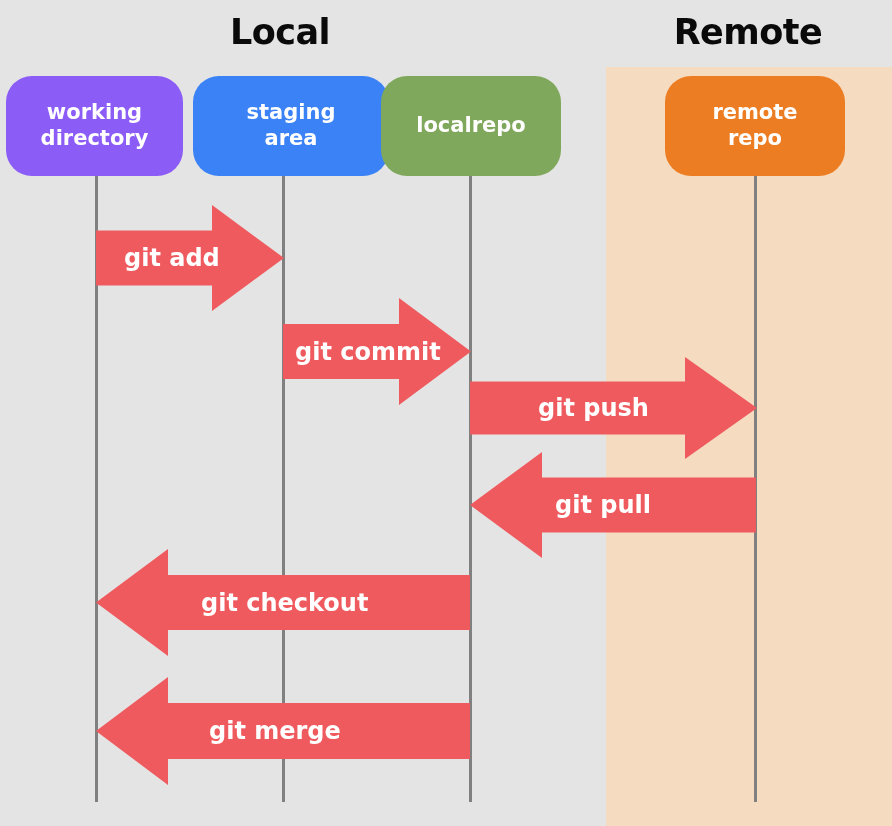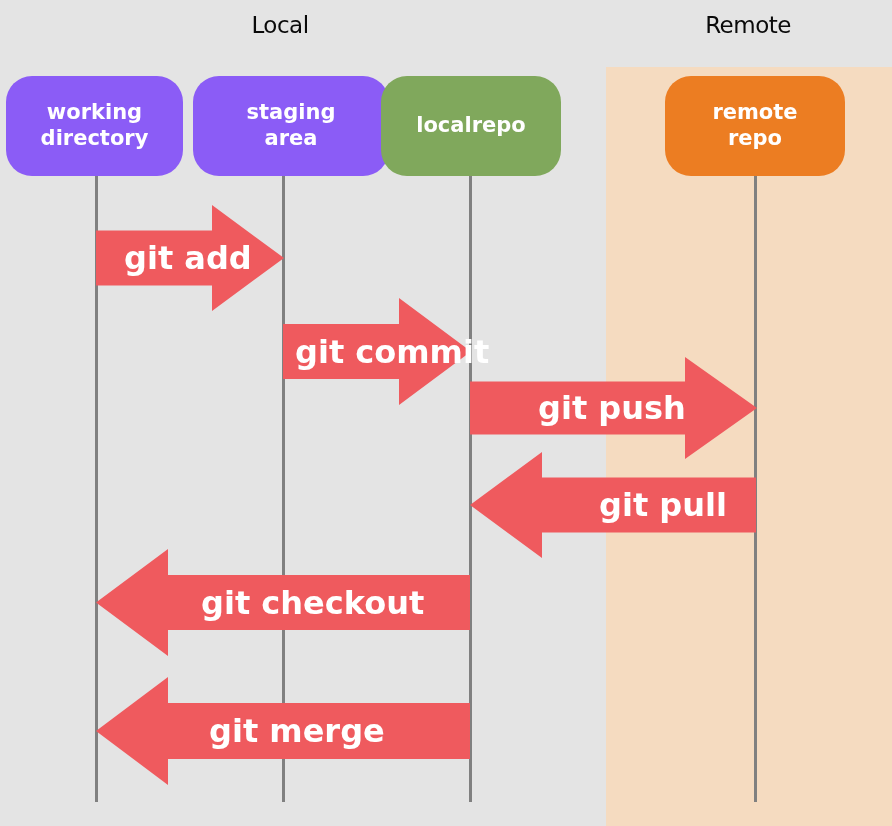--- a/index.html
+++ b/index.html
@@ -21,22 +21,22 @@
     position: absolute;
     left: 606px;
     top: 67px;
     width: 286px;
     height: 759px;
     background: #f5dbc0;
   }
   .section-title {
     position: absolute;
     font-family: "DejaVu Sans", sans-serif;
-    font-weight: normal;
-    font-size: 23px;
+    font-weight: bold;
+    font-size: 35px;
     color: #0a0a0a;
     text-align: center;
     letter-spacing: -0.5px;
     white-space: nowrap;
   }
   #title-local  { left: 180px; top: 12px; width: 200px; }
   #title-remote { left: 648px; top: 12px; width: 200px; }
 
   .node-box {
     position: absolute;
@@ -67,21 +67,21 @@
     position: absolute;
     top: 0;
     left: 0;
     width: 100%;
     height: 100%;
     display: flex;
     align-items: center;
     color: #ffffff;
     font-family: "DejaVu Sans", sans-serif;
     font-weight: bold;
-    font-size: 32px;
+    font-size: 24px;
     white-space: nowrap;
     pointer-events: none;
   }
   .arrow-label.right { justify-content: flex-start; }
   .arrow-label.left  { justify-content: flex-start; }
 </style>
 </head>
 <body>
 
 <div id="diagram">
@@ -94,21 +94,21 @@
   <div id="lifelines-layer">
       <div class="lifeline" style="left: 95px; top: 176px; height: 626px; background: rgb(128, 128, 128);"></div>
       <div class="lifeline" style="left: 282px; top: 176px; height: 626px; background: rgb(128, 128, 128);"></div>
       <div class="lifeline" style="left: 469px; top: 176px; height: 626px; background: rgb(128, 128, 128);"></div>
       <div class="lifeline" style="left: 754px; top: 176px; height: 626px; background: rgb(128, 128, 128);"></div>
     </div>
   <div id="nodes-layer">
       <div class="node-box" style="left: 6px; top: 76px; width: 177px; height: 100px; background: #8b5cf6;">
         <span>working<br>directory</span>
       </div>
-      <div class="node-box" style="left: 193px; top: 76px; width: 196px; height: 100px; background: #8b5cf6;">
+      <div class="node-box" style="left: 193px; top: 76px; width: 196px; height: 100px; background: #3b82f6;">
         <span>staging<br>area</span>
       </div>
       <div class="node-box" style="left: 381px; top: 76px; width: 180px; height: 100px; background: rgb(128, 168, 92);">
         <span>localrepo</span>
       </div>
       <div class="node-box" style="left: 665px; top: 76px; width: 180px; height: 100px; background: rgb(236, 125, 34);">
         <span>remote<br>repo</span>
       </div>
     </div>
   <div id="arrows-layer">
@@ -127,21 +127,21 @@
       <div class="arrow" style="left: 470px; top: 357px; width: 287px; height: 102px;">
         <svg width="287" height="102" viewBox="0 0 287 102">
           <polygon points="0,24.5 215,24.5 215,0 287,51 215,102 215,77.5 0,77.5" fill="#ef5a5e"></polygon>
         </svg>
         <div class="arrow-label right" style="padding-left: 68px; color: rgb(255, 255, 255);">git push</div>
       </div>
       <div class="arrow" style="left: 470px; top: 452px; width: 286px; height: 106px;">
         <svg width="286" height="106" viewBox="0 0 286 106">
           <polygon points="286,25.5 72,25.5 72,0 0,53 72,106 72,80.5 286,80.5" fill="#ef5a5e"></polygon>
         </svg>
-        <div class="arrow-label left" style="padding-left: 85px; color: rgb(255, 255, 255); margin-left: 44px;">git pull</div>
+        <div class="arrow-label left" style="padding-left: 85px; color: rgb(255, 255, 255);">git pull</div>
       </div>
       <div class="arrow" style="left: 96px; top: 549px; width: 328px; height: 107px;">
         <svg width="374" height="107" viewBox="0 0 374 107">
           <polygon points="374,26 72,26 72,0 0,53.5 72,107 72,81 374,81" fill="#ef5a5e"></polygon>
         </svg>
         <div class="arrow-label left" style="padding-left: 105px; color: rgb(255, 255, 255);">git checkout</div>
       </div>
       <div class="arrow" style="left: 96px; top: 677px; width: 326px; height: 108px;">
         <svg width="374" height="108" viewBox="0 0 374 108">
           <polygon points="374,26 72,26 72,0 0,54 72,108 72,82 374,82" fill="#ef5a5e"></polygon>

